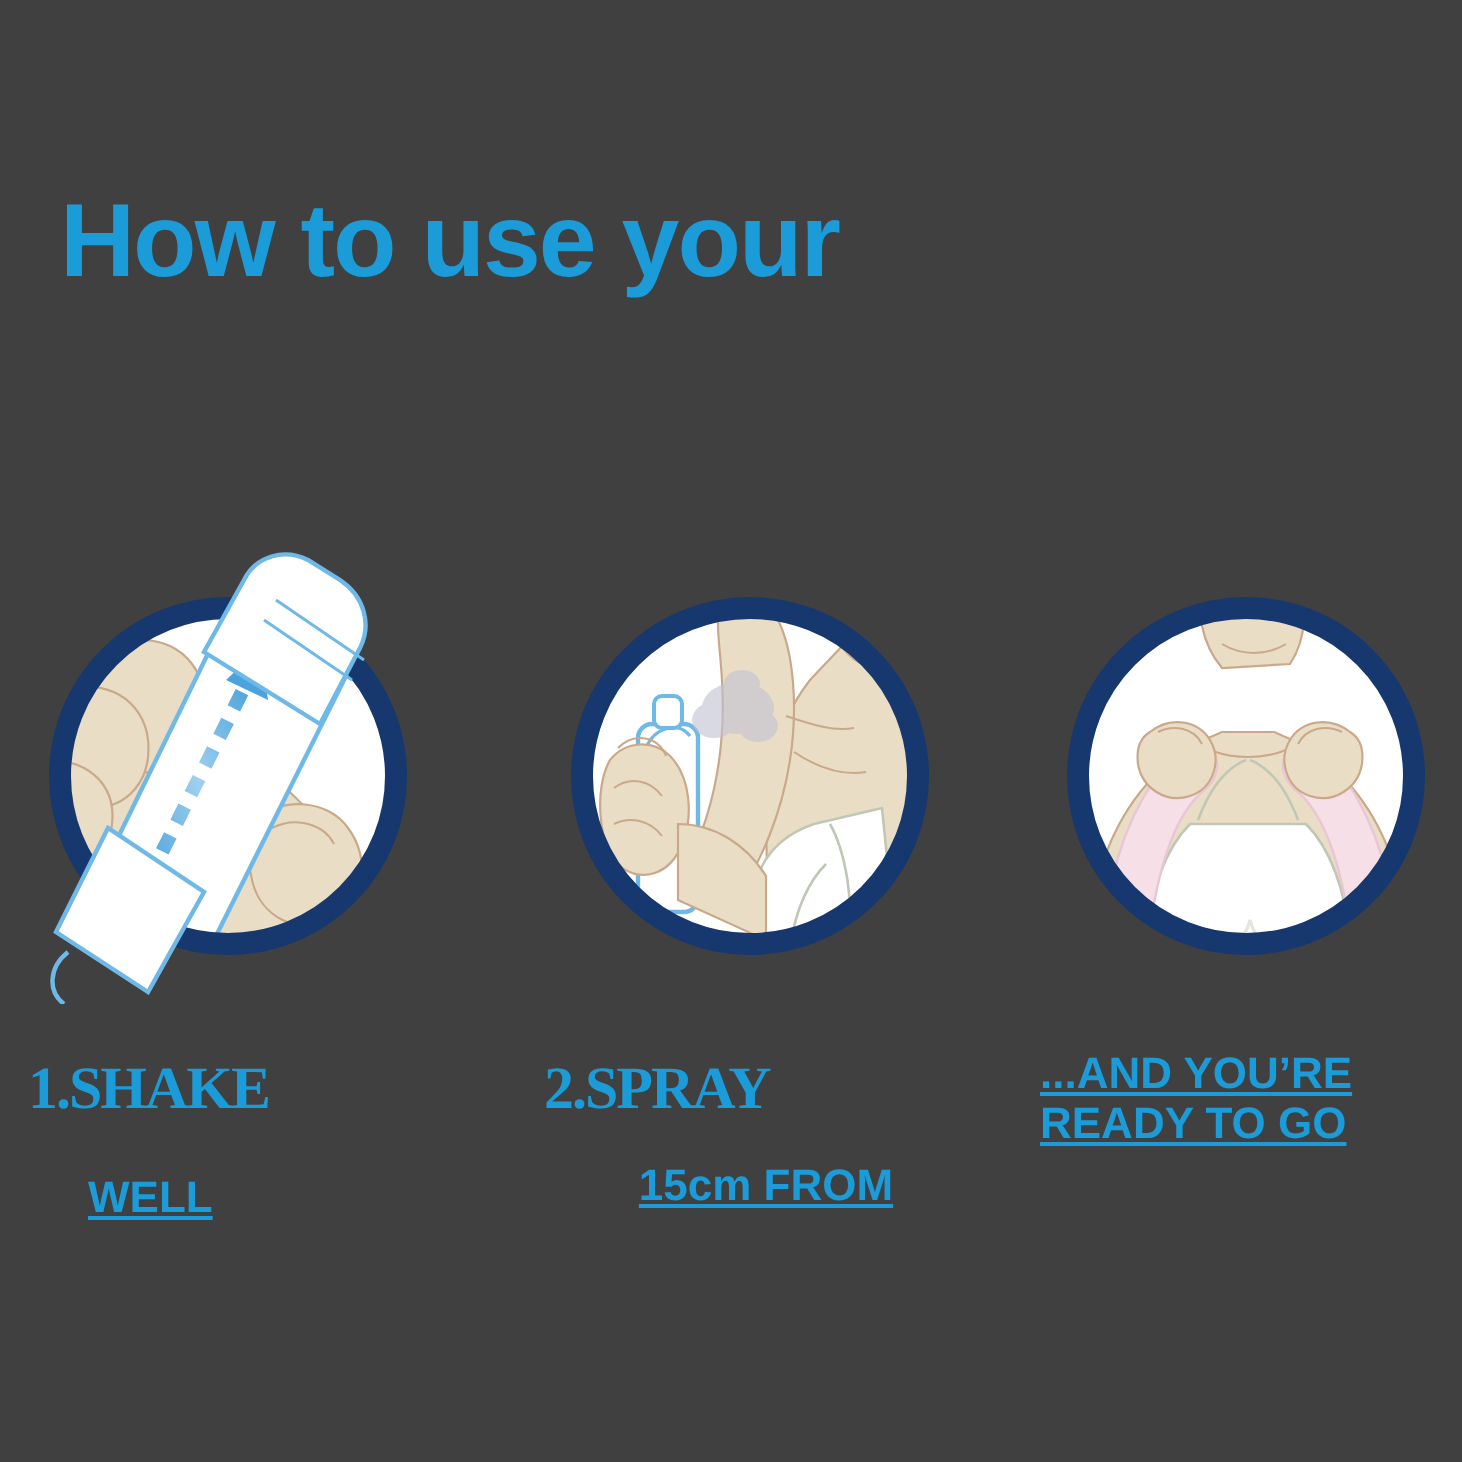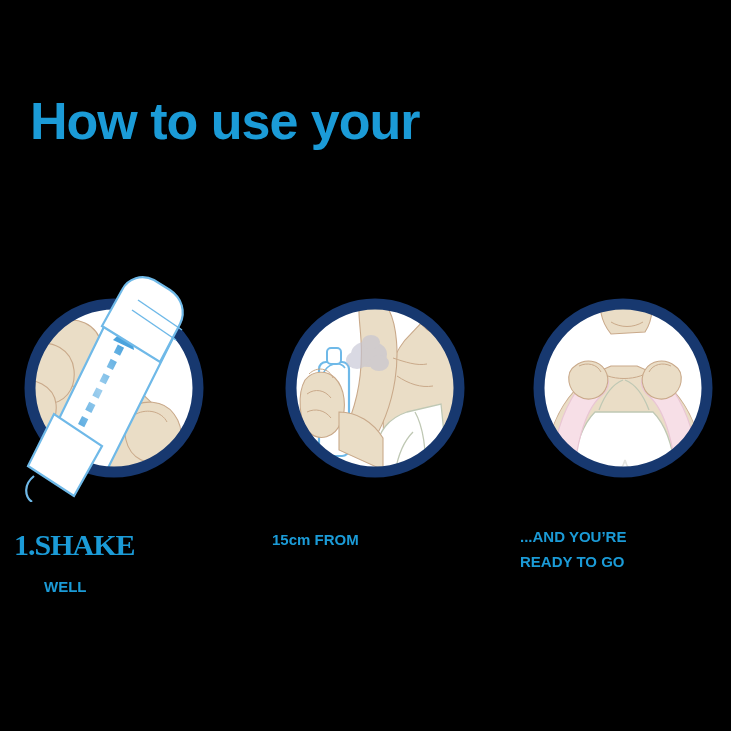--- a/index.html
+++ b/index.html
@@ -4,21 +4,21 @@
 <style>
   html, body {
     margin: 0;
     padding: 0;
     background: #ffffff;
   }
   #page {
     position: relative;
     width: 731px;
     height: 731px;
-    background: #000000;
+    background: #404040;
     overflow: hidden;
     font-family: "Liberation Sans", sans-serif;
   }
 
   
   .title-block {
     position: absolute;
     left: 30px;
     top: 92px;
     width: 680px;
@@ -77,28 +77,29 @@
     font-size: 30px;
     line-height: 42px;
     letter-spacing: -1px;
     white-space: nowrap;
   }
   .cap-sub {
     display: block;
     color: #1b9bd7;
     font-family: "Liberation Sans", sans-serif;
     font-weight: bold;
-    font-size: 15px;
+    font-size: 22px;
     line-height: 25px;
     letter-spacing: 0px;
     white-space: nowrap;
-  }
-  .caption.c1 .cap-sub { margin-left: 30px; margin-top: 8px; }
+    text-decoration: underline;
+  }
+  .caption.c1 .cap-sub { margin-left: 30px; margin-top: 20px; }
   .caption.c2 .cap-head { text-align: left; }
-  .caption.c2 .cap-sub  { text-align: left; margin-top: 3px; }
+  .caption.c2 .cap-sub  { text-align: center; margin-top: 14px; }
   .caption.c3 .cap-sub  { text-align: left; }
   .caption.c3 .cap-sub.indent { }
 </style>
 </head>
 <body>
 
 <div id="page">
 
   <div class="title-block">
     <span class="title-line">How to use your</span>
@@ -275,20 +276,21 @@
   </div>
 
   <div class="captions">
 
     <div class="caption c1">
       <span class="cap-head">1.SHAKE</span>
       <span class="cap-sub">WELL</span>
     </div>
 
     <div class="caption c2">
+      <span class="cap-head">2.SPRAY</span>
       <span class="cap-sub">15cm FROM</span>
     </div>
 
     <div class="caption c3">
       <span class="cap-sub">...AND YOU’RE</span>
       <span class="cap-sub indent">READY TO GO</span>
     </div>
   </div>
 
 </div>

